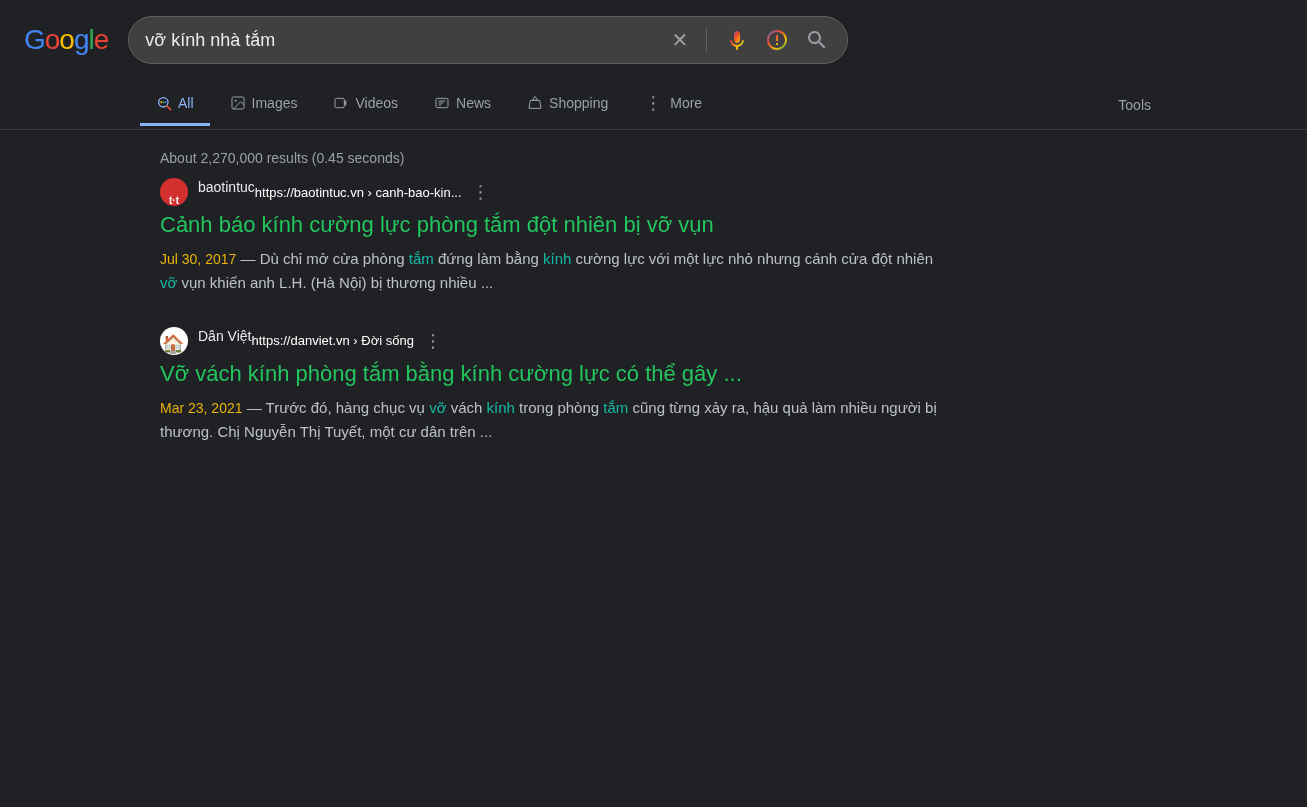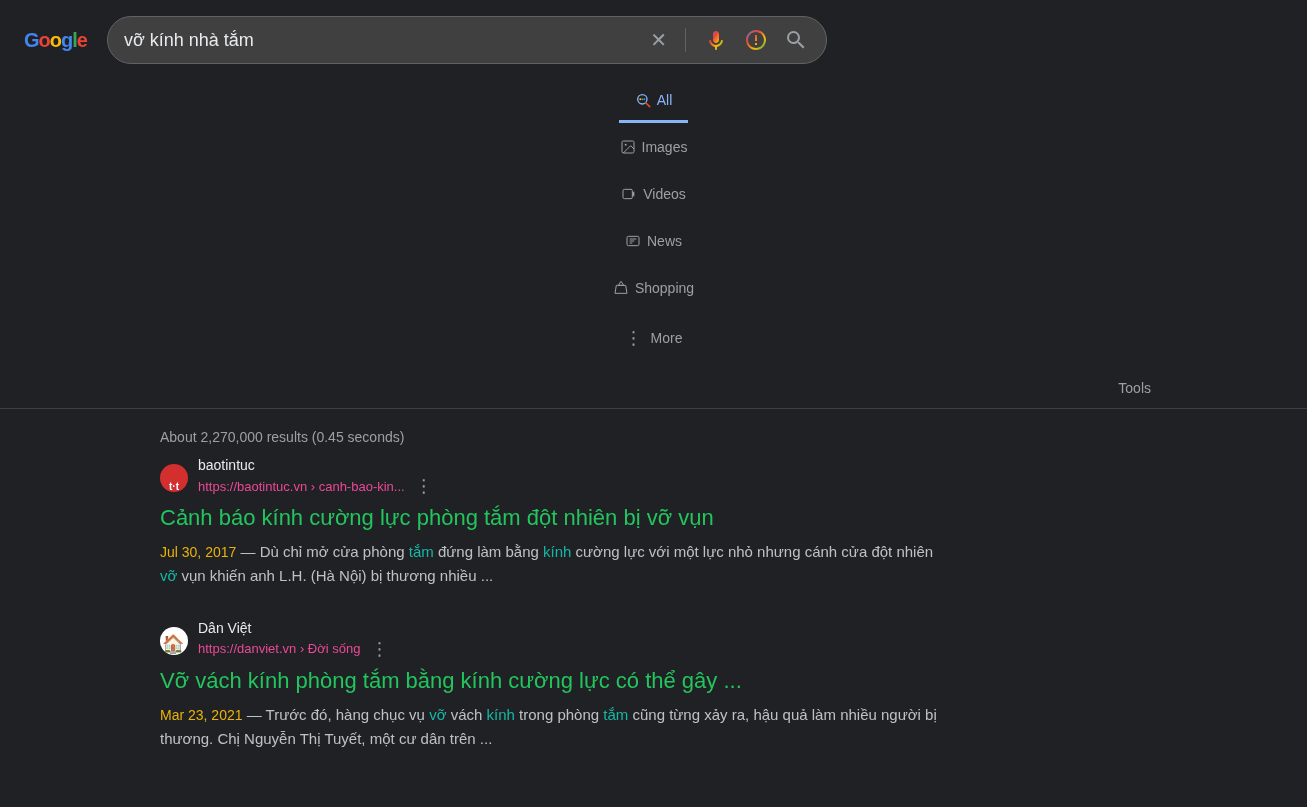--- a/index.html
+++ b/index.html
@@ -13,22 +13,22 @@
 
     
     .header {
       display: flex;
       align-items: center;
       padding: 16px 24px;
       gap: 20px;
     }
 
     .google-logo {
-      font-size: 20px;
-      font-weight: bold;
+      font-size: 28px;
+      font-weight: normal;
       color: #fff;
       letter-spacing: -1px;
       white-space: nowrap;
       user-select: none;
     }
     .google-logo span:nth-child(1) { color: #4285f4; }
     .google-logo span:nth-child(2) { color: #ea4335; }
     .google-logo span:nth-child(3) { color: #fbbc05; }
     .google-logo span:nth-child(4) { color: #4285f4; }
     .google-logo span:nth-child(5) { color: #34a853; }
@@ -106,21 +106,20 @@
       width: 24px; height: 24px;
     }
 
     
     .nav-tabs {
       display: flex;
       align-items: center;
       padding: 0 140px;
       border-bottom: 1px solid #3c4043;
       gap: 4px;
-      flex-direction: column;
     }
 
     .nav-tab {
       display: flex;
       align-items: center;
       gap: 6px;
       padding: 12px 16px;
       color: #9aa0a6;
       font-size: 14px;
       cursor: pointer;
@@ -187,38 +186,38 @@
     }
 
     .favicon-danviet {
       background: #ffffff;
       color: #2e7d32;
       font-size: 18px;
     }
 
     .result-source-info {
       display: flex;
-      flex-direction: column;
+      flex-direction: row;
     }
 
     .result-site-name {
       font-size: 14px;
       color: #e8eaed;
       font-weight: 500;
     }
 
     .result-url-row {
       display: flex;
       align-items: center;
       gap: 6px;
     }
 
     .result-url {
       font-size: 13px;
-      color: #ec4899;
+      color: #ffffff;
     }
 
     .result-more-btn {
       background: none;
       border: none;
       color: #9aa0a6;
       cursor: pointer;
       font-size: 18px;
       display: flex;
       align-items: center;

